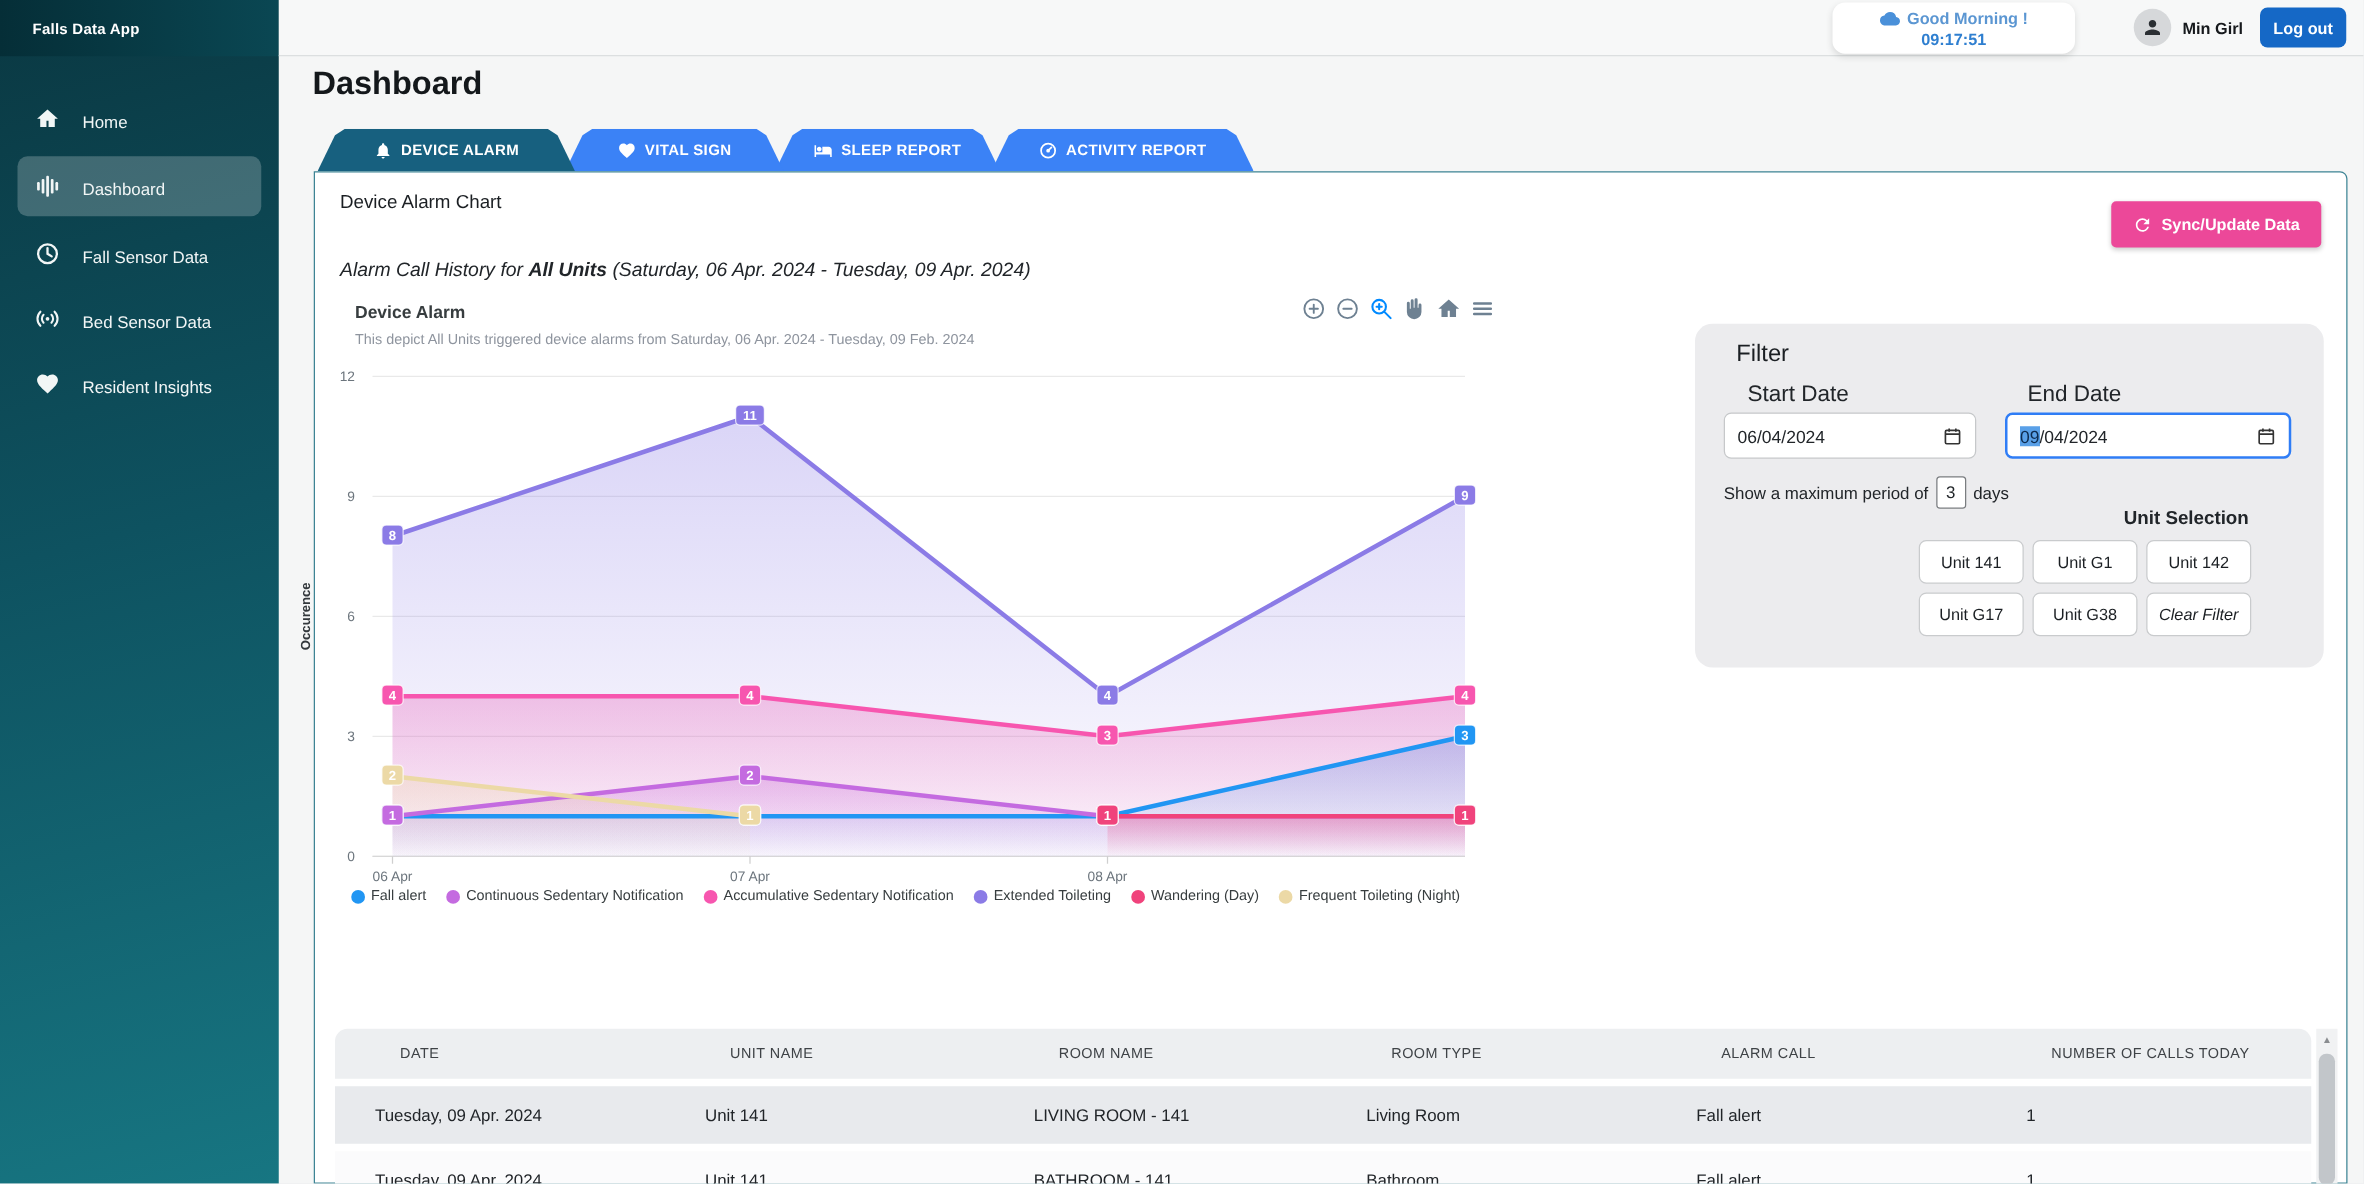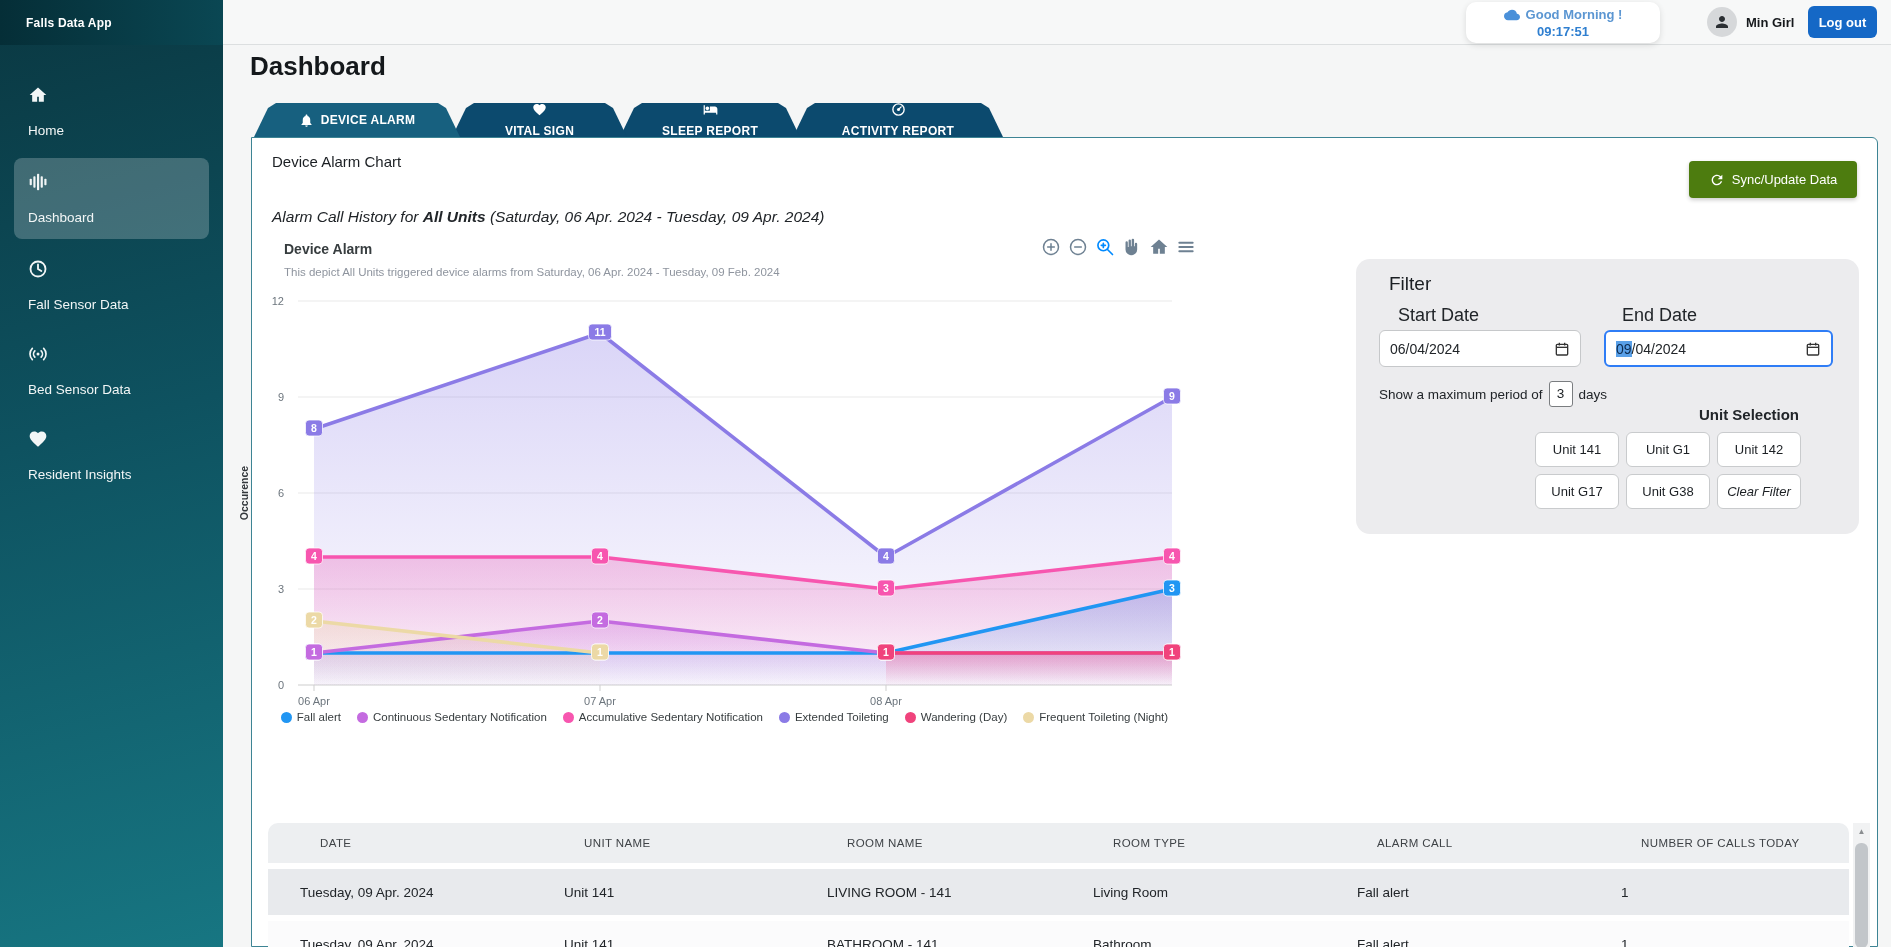--- a/index.html
+++ b/index.html
@@ -13,22 +13,22 @@
     position:absolute; left:0; top:0; width:223px; height:947px;
     background:linear-gradient(165deg,#0a3842 0%,#0e5260 45%,#177682 100%);
   }
   .sidebar-header {
     height:45px; display:flex; align-items:center; padding-left:26px;
     background:linear-gradient(90deg,#052e37,#0a4753);
     color:#fff; font-size:12px; font-weight:bold; letter-spacing:.2px;
   }
   .nav { margin-top:28px; display:flex; flex-direction:column; gap:8px; }
   .nav-item {
-    display:flex; align-items:flex-start; gap:18px; color:#f2f6f6;
-    padding:12px 14px 12px 28px; font-size:13.5px; cursor:pointer;flex-direction:column;
+    display:flex; align-items:flex-end; gap:18px; color:#f2f6f6;
+    padding:12px 14px 12px 28px; font-size:13.5px; cursor:pointer;
   }
   .nav-item.active {
     background:rgba(255,255,255,.22); border-radius:8px; margin:0 14px;
     padding:14px 14px 14px 14px;
   }
   .nav-item svg { width:20px; height:20px; flex:0 0 20px; }
   
   .topbar {
     position:absolute; left:223px; top:0; right:0; height:45px;
     background:#f7f8f8; border-bottom:1px solid #dcdfe0;
@@ -53,32 +53,32 @@
   
   .page-title { position:absolute; left:250px; top:51px; font-size:26px; font-weight:600; color:#14181b; }
   .tabs { position:absolute; left:0; top:103px; width:100%; height:34px; }
   .tab {
     position:absolute; top:0; height:34px; display:flex; align-items:center; justify-content:center; gap:7px;
     color:#fff; font-size:12px; font-weight:bold; letter-spacing:.3px; cursor:pointer;
     clip-path:polygon(22px 0%, calc(100% - 22px) 0%, calc(100% - 14px) 15%, 100% 100%, 0% 100%, 14px 15%);
   }
   .tab svg { width:15px; height:15px; }
   .tab.active { background:#17607f; z-index:6; }
-  .tab.inactive { background:#0c4a6e;flex-direction:column; }
+  .tab.inactive { background:#3b82f6; }
   
   .card {
     position:absolute; left:251px; top:137px; width:1627px; height:810px;
     background:#fff; border:1px solid #3d8494; border-radius:0 6px 0 0;
   }
   .card-title { position:absolute; left:20px; top:15px; font-size:15px; font-weight:500; color:#1b1f23; }
   .sync-btn {
     position:absolute; right:20px; top:23px; width:168px; height:37px;
-    background:#4d7c0f; color:#fff; border:none; border-radius:4px;
+    background:#ec4899; color:#fff; border:none; border-radius:4px;
     display:flex; align-items:center; justify-content:center; gap:7px;
-    font-size:13px; font-weight:normal; font-family:inherit; cursor:pointer;
+    font-size:13px; font-weight:bold; font-family:inherit; cursor:pointer;
     box-shadow:0 2px 4px rgba(0,0,0,.2);
   }
   .sync-btn svg { width:16px; height:16px; }
   .history-line { position:absolute; left:20px; top:70px; font-size:15.5px; font-style:italic; color:#212529; }
   .history-line b { font-weight:bold; }
   
   .chart-title { position:absolute; left:32px; top:103px; font-size:14px; font-weight:bold; color:#373d3f; }
   .chart-subtitle { position:absolute; left:32px; top:128px; font-size:11.5px; color:#8e949e; }
   .chart-toolbar { position:absolute; left:789px; top:99px; display:flex; align-items:center; gap:7px; }
   .tool-icon { width:20px; height:20px; color:#6e8192; cursor:pointer; }

